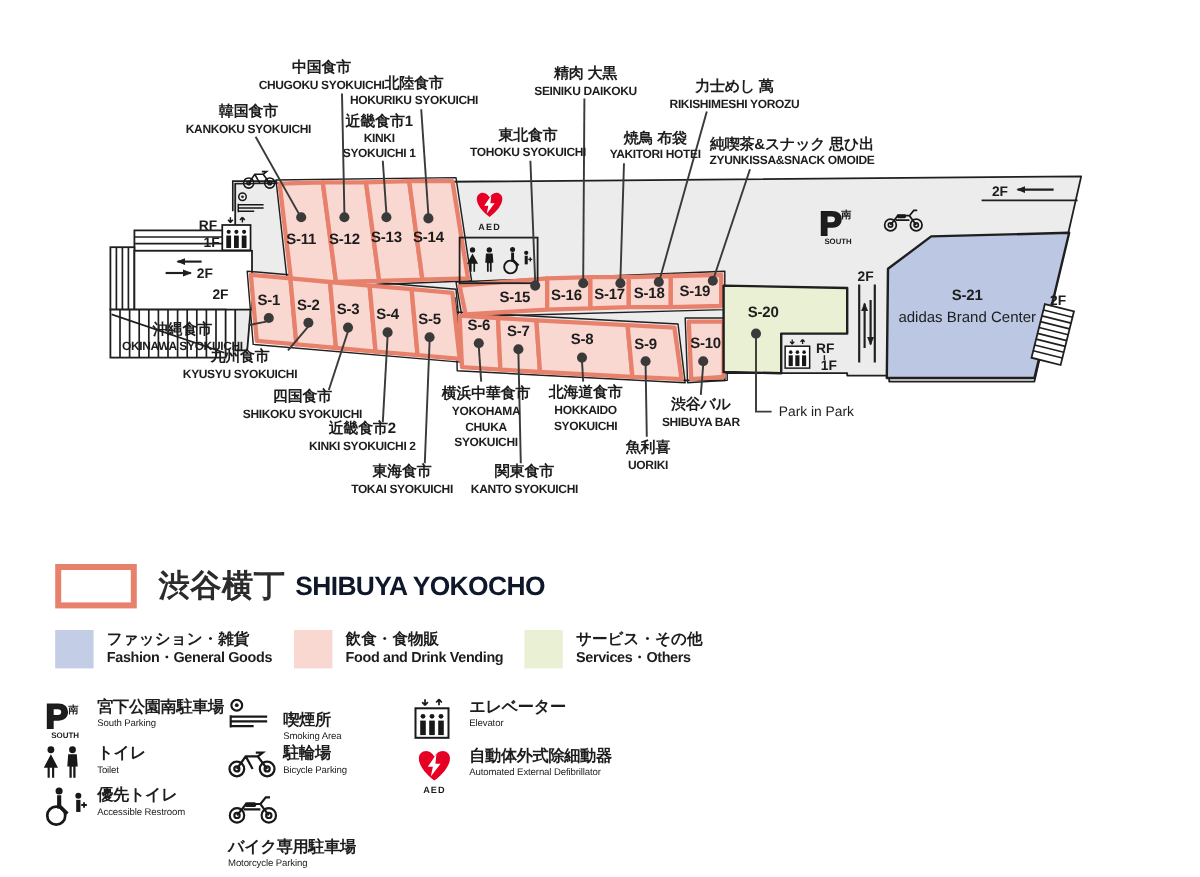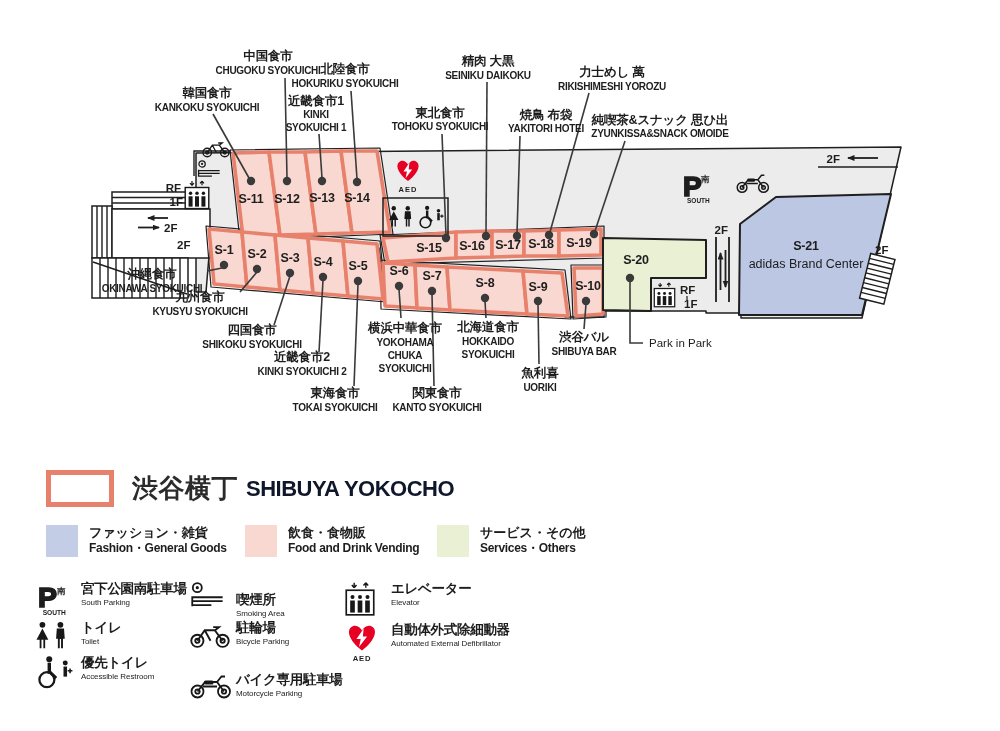--- a/index.html
+++ b/index.html
@@ -414,21 +414,21 @@
     <div class="ic">
       <svg width="40" height="30" viewBox="0 0 38 26">
             <use href="#sym-bicycle" width="38" height="26"></use>
           </svg>
     </div>
     <div>
           <div class="jp">駐輪場</div>
          <div class="en">Bicycle Parking</div>
         </div>
   </div>
-  <div class="lg-fac" style="left:190px;top:210px;">
+  <div class="lg-fac" style="left:190px;top:198px;flex-direction:column;">
     <div class="ic">
       <svg width="42" height="28" viewBox="0 0 42 26">
             <use href="#sym-motorcycle" width="42" height="26"></use>
           </svg>
     </div>
     <div>
           <div class="jp">バイク専用駐車場</div>
          <div class="en">Motorcycle Parking</div>
         </div>
   </div>

